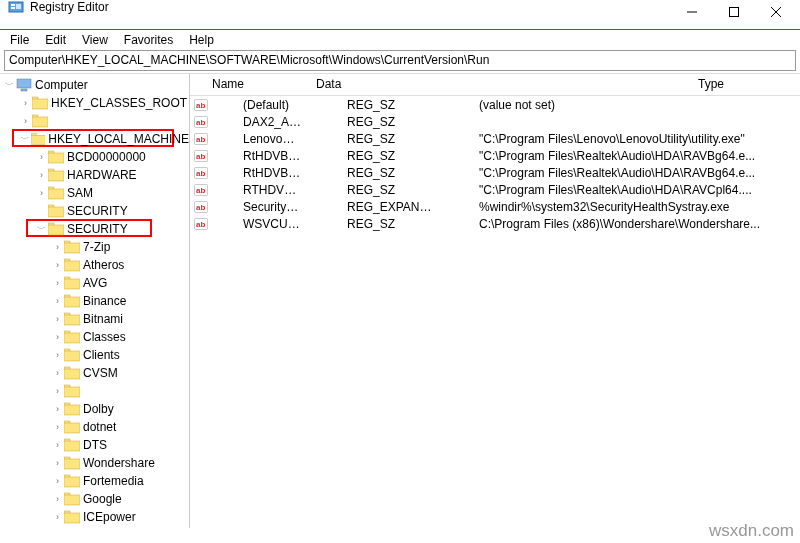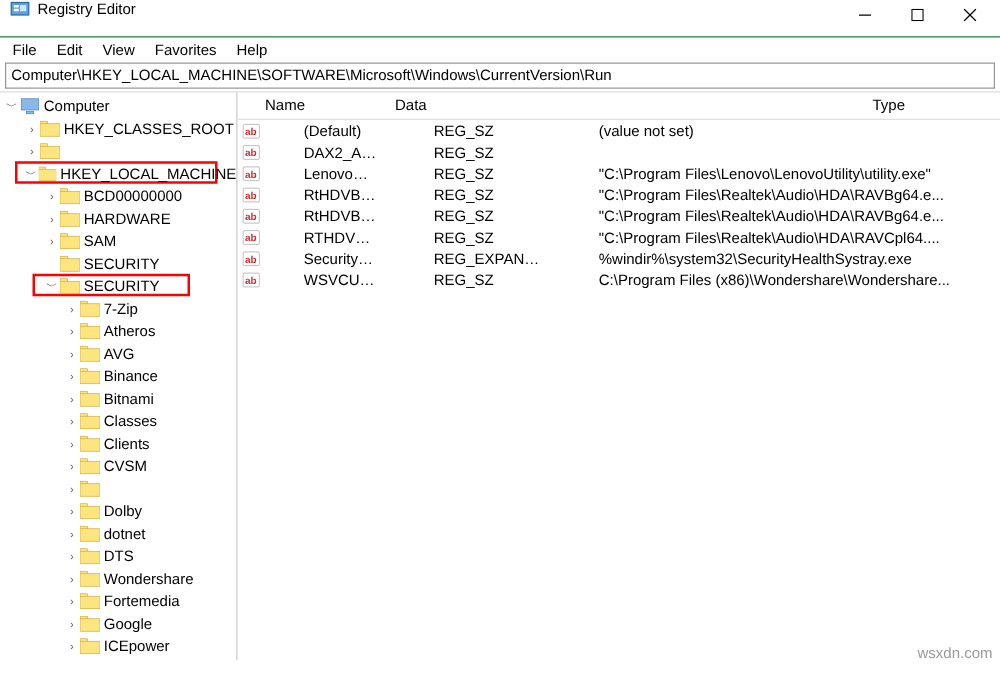--- a/index.html
+++ b/index.html
@@ -49,21 +49,21 @@
 .list-row { display: flex; height: 17px; align-items: center; }
 .list-row .cell { padding: 0 10px; white-space: nowrap; overflow: hidden; text-overflow: ellipsis; margin-left: 24px; }
 .list-row .ic { width: 16px; height: 14px; margin-left: 3px; flex-shrink: 0; }
 
 
 .reg-icon { width: 14px; height: 14px; }
 .reg-icon .bg { fill: #fff; stroke: #999; stroke-width: 0.5; }
 .reg-icon .ab { fill: #d12f2f; font-size: 8px; font-weight: bold; font-family: Arial; }
 
 
-.watermark { position: absolute; bottom: 14px; right: 6px; color: #999; font-size: 12px; margin-top: 36px; }
+.watermark { position: absolute; bottom: 2px; right: 6px; color: #999; font-size: 17px; margin-top: 36px; }
 
 
 .pc-icon rect { fill: #87b8e8; stroke: #4a7bb0; stroke-width: 0.5; }
 </style>
 </head>
 <body>
 
 <div class="titlebar">
   <svg class="app-icon" viewBox="0 0 16 16">
     <rect x="1" y="2" width="14" height="10" fill="#5aa2e0" stroke="#2a6bb0"></rect>

